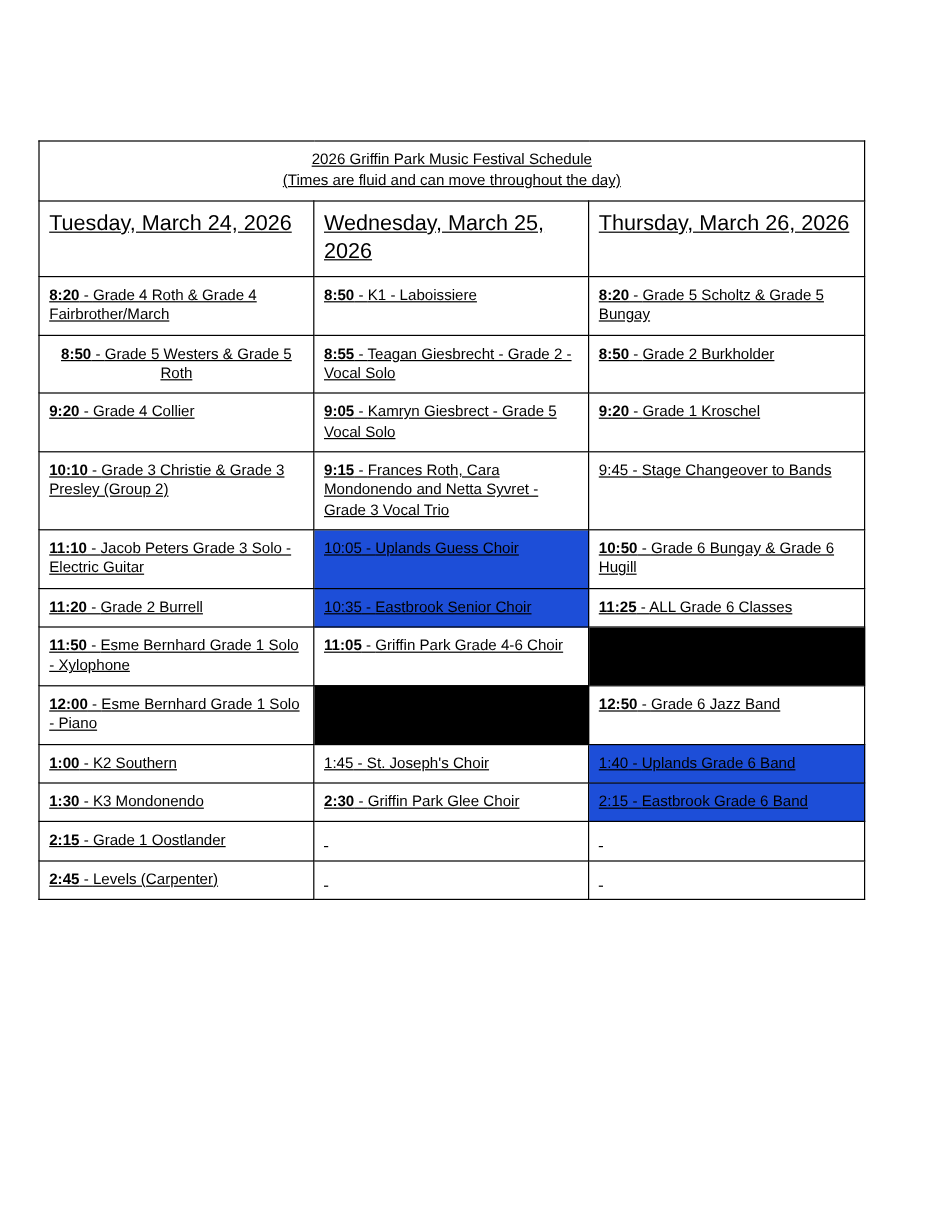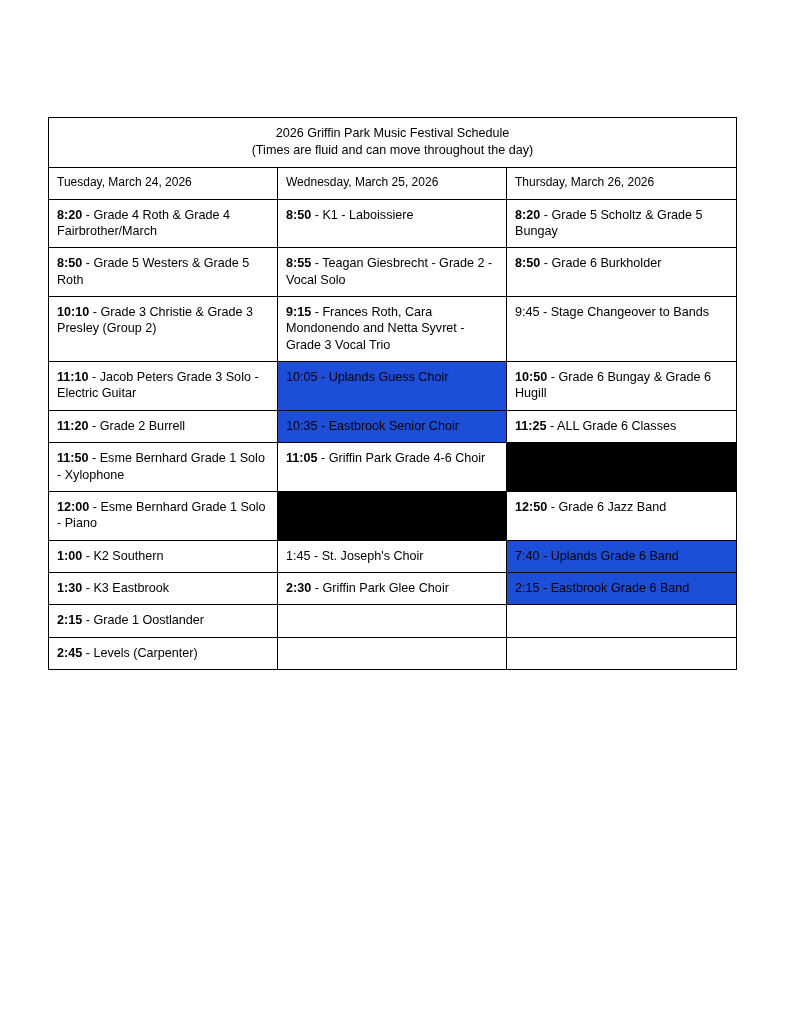--- a/index.html
+++ b/index.html
@@ -17,61 +17,62 @@
   .page {
     position: absolute;
     left: 0;
     top: 0;
     width: 791px;
     height: 1024px;
     background: #ffffff;
   }
   .schedule-wrap {
     position: absolute;
-    left: 48px;
+    left: 32px;
     top: 117px;
     width: 688px;
+    text-decoration: underline;
   }
   table.schedule {
     border-collapse: collapse;
     table-layout: fixed;
     width: 688px;
     font-size: 12.6px;
     line-height: 1.30;
   }
   table.schedule td {
     border: 1px solid #000000;
     vertical-align: top;
     padding: 7px 8px 8px 8px;
   }
   td.title-cell {
     text-align: center;
     padding: 9px 8px 9px 8px;
     font-size: 12.6px;
     line-height: 1.35;
   }
   td.day-head {
-    font-size: 12px;
+    font-size: 18px;
     padding: 9px 8px 9px 8px;
   }
   .col1 { width: 229px; }
   .col2 { width: 229px; }
   .col3 { width: 230px; }
   td.shaded {
     background: #1d4ed8;
   }
   td.black {
     background: #000000;
   }
   .t {
     font-weight: bold;
     margin-top: 41px;
   }
   .center {
-    text-align: left;
+    text-align: center;
   }
   .title-line {
     display: block;
   }
 </style>
 </head>
 <body>
 
 <div class="page">
   <div class="schedule-wrap">
@@ -94,21 +95,26 @@
           <td class="day-head">Thursday, March 26, 2026</td>
         </tr>
       <tr>
             <td><span class="t">8:20</span> - <span>Grade 4 Roth  &amp; Grade 4 Fairbrother/March</span></td>
             <td><span class="t">8:50</span> - <span>K1 - Laboissiere</span></td>
             <td><span class="t">8:20</span> - <span>Grade 5 Scholtz &amp; Grade 5 Bungay</span></td>
           </tr>
           <tr>
             <td class="center"><span class="t">8:50</span> - <span>Grade 5 Westers &amp; Grade 5 Roth</span></td>
             <td><span class="t">8:55</span> - <span>Teagan Giesbrecht - Grade 2 - Vocal Solo</span></td>
-            <td><span class="t">8:50</span> - <span>Grade 6 Burkholder</span></td>
+            <td><span class="t">8:50</span> - <span>Grade 2 Burkholder</span></td>
+          </tr>
+          <tr>
+            <td><span class="t">9:20</span> - <span>Grade 4 Collier</span></td>
+            <td><span class="t">9:05</span> - <span>Kamryn Giesbrect - Grade 5 Vocal Solo</span></td>
+            <td><span class="t">9:20</span> - <span>Grade 1 Kroschel</span></td>
           </tr>
           <tr>
             <td><span class="t">10:10</span> - <span>Grade 3 Christie &amp; Grade 3 Presley (Group 2)</span></td>
             <td><span class="t">9:15</span> - <span>Frances Roth, Cara Mondonendo and Netta Syvret - Grade 3 Vocal Trio</span></td>
             <td><span>9:45</span> - <span>Stage Changeover to Bands</span></td>
           </tr>
           <tr>
             <td><span class="t">11:10</span> - <span>Jacob Peters Grade 3 Solo - Electric Guitar</span></td>
             <td class="shaded"><span>10:05</span> - <span>Uplands Guess Choir</span></td>
             <td><span class="t">10:50</span> - <span>Grade 6 Bungay &amp; Grade 6 Hugill</span></td>
@@ -124,24 +130,24 @@
             <td class="black">&nbsp;</td>
           </tr>
           <tr>
             <td><span class="t">12:00</span> - <span>Esme Bernhard Grade 1 Solo - Piano</span></td>
             <td class="black">&nbsp;</td>
             <td><span class="t">12:50</span> - <span>Grade 6 Jazz Band</span></td>
           </tr>
           <tr>
             <td><span class="t">1:00</span> - <span>K2 Southern</span></td>
             <td><span>1:45</span> - <span>St. Joseph's Choir</span></td>
-            <td class="shaded"><span>7:40</span> - <span>Uplands Grade 6 Band</span></td>
+            <td class="shaded"><span>1:40</span> - <span>Uplands Grade 6 Band</span></td>
           </tr>
           <tr>
-            <td><span class="t">1:30</span> - <span>K3 Eastbrook</span></td>
+            <td><span class="t">1:30</span> - <span>K3 Mondonendo</span></td>
             <td><span class="t">2:30</span> - <span>Griffin Park Glee Choir</span></td>
             <td class="shaded"><span>2:15</span> - <span>Eastbrook Grade 6 Band</span></td>
           </tr>
           <tr>
             <td><span class="t">2:15</span> - <span>Grade 1 Oostlander</span></td>
             <td>&nbsp;</td>
             <td>&nbsp;</td>
           </tr>
           <tr>
             <td><span class="t">2:45</span> - <span>Levels (Carpenter)</span></td>

